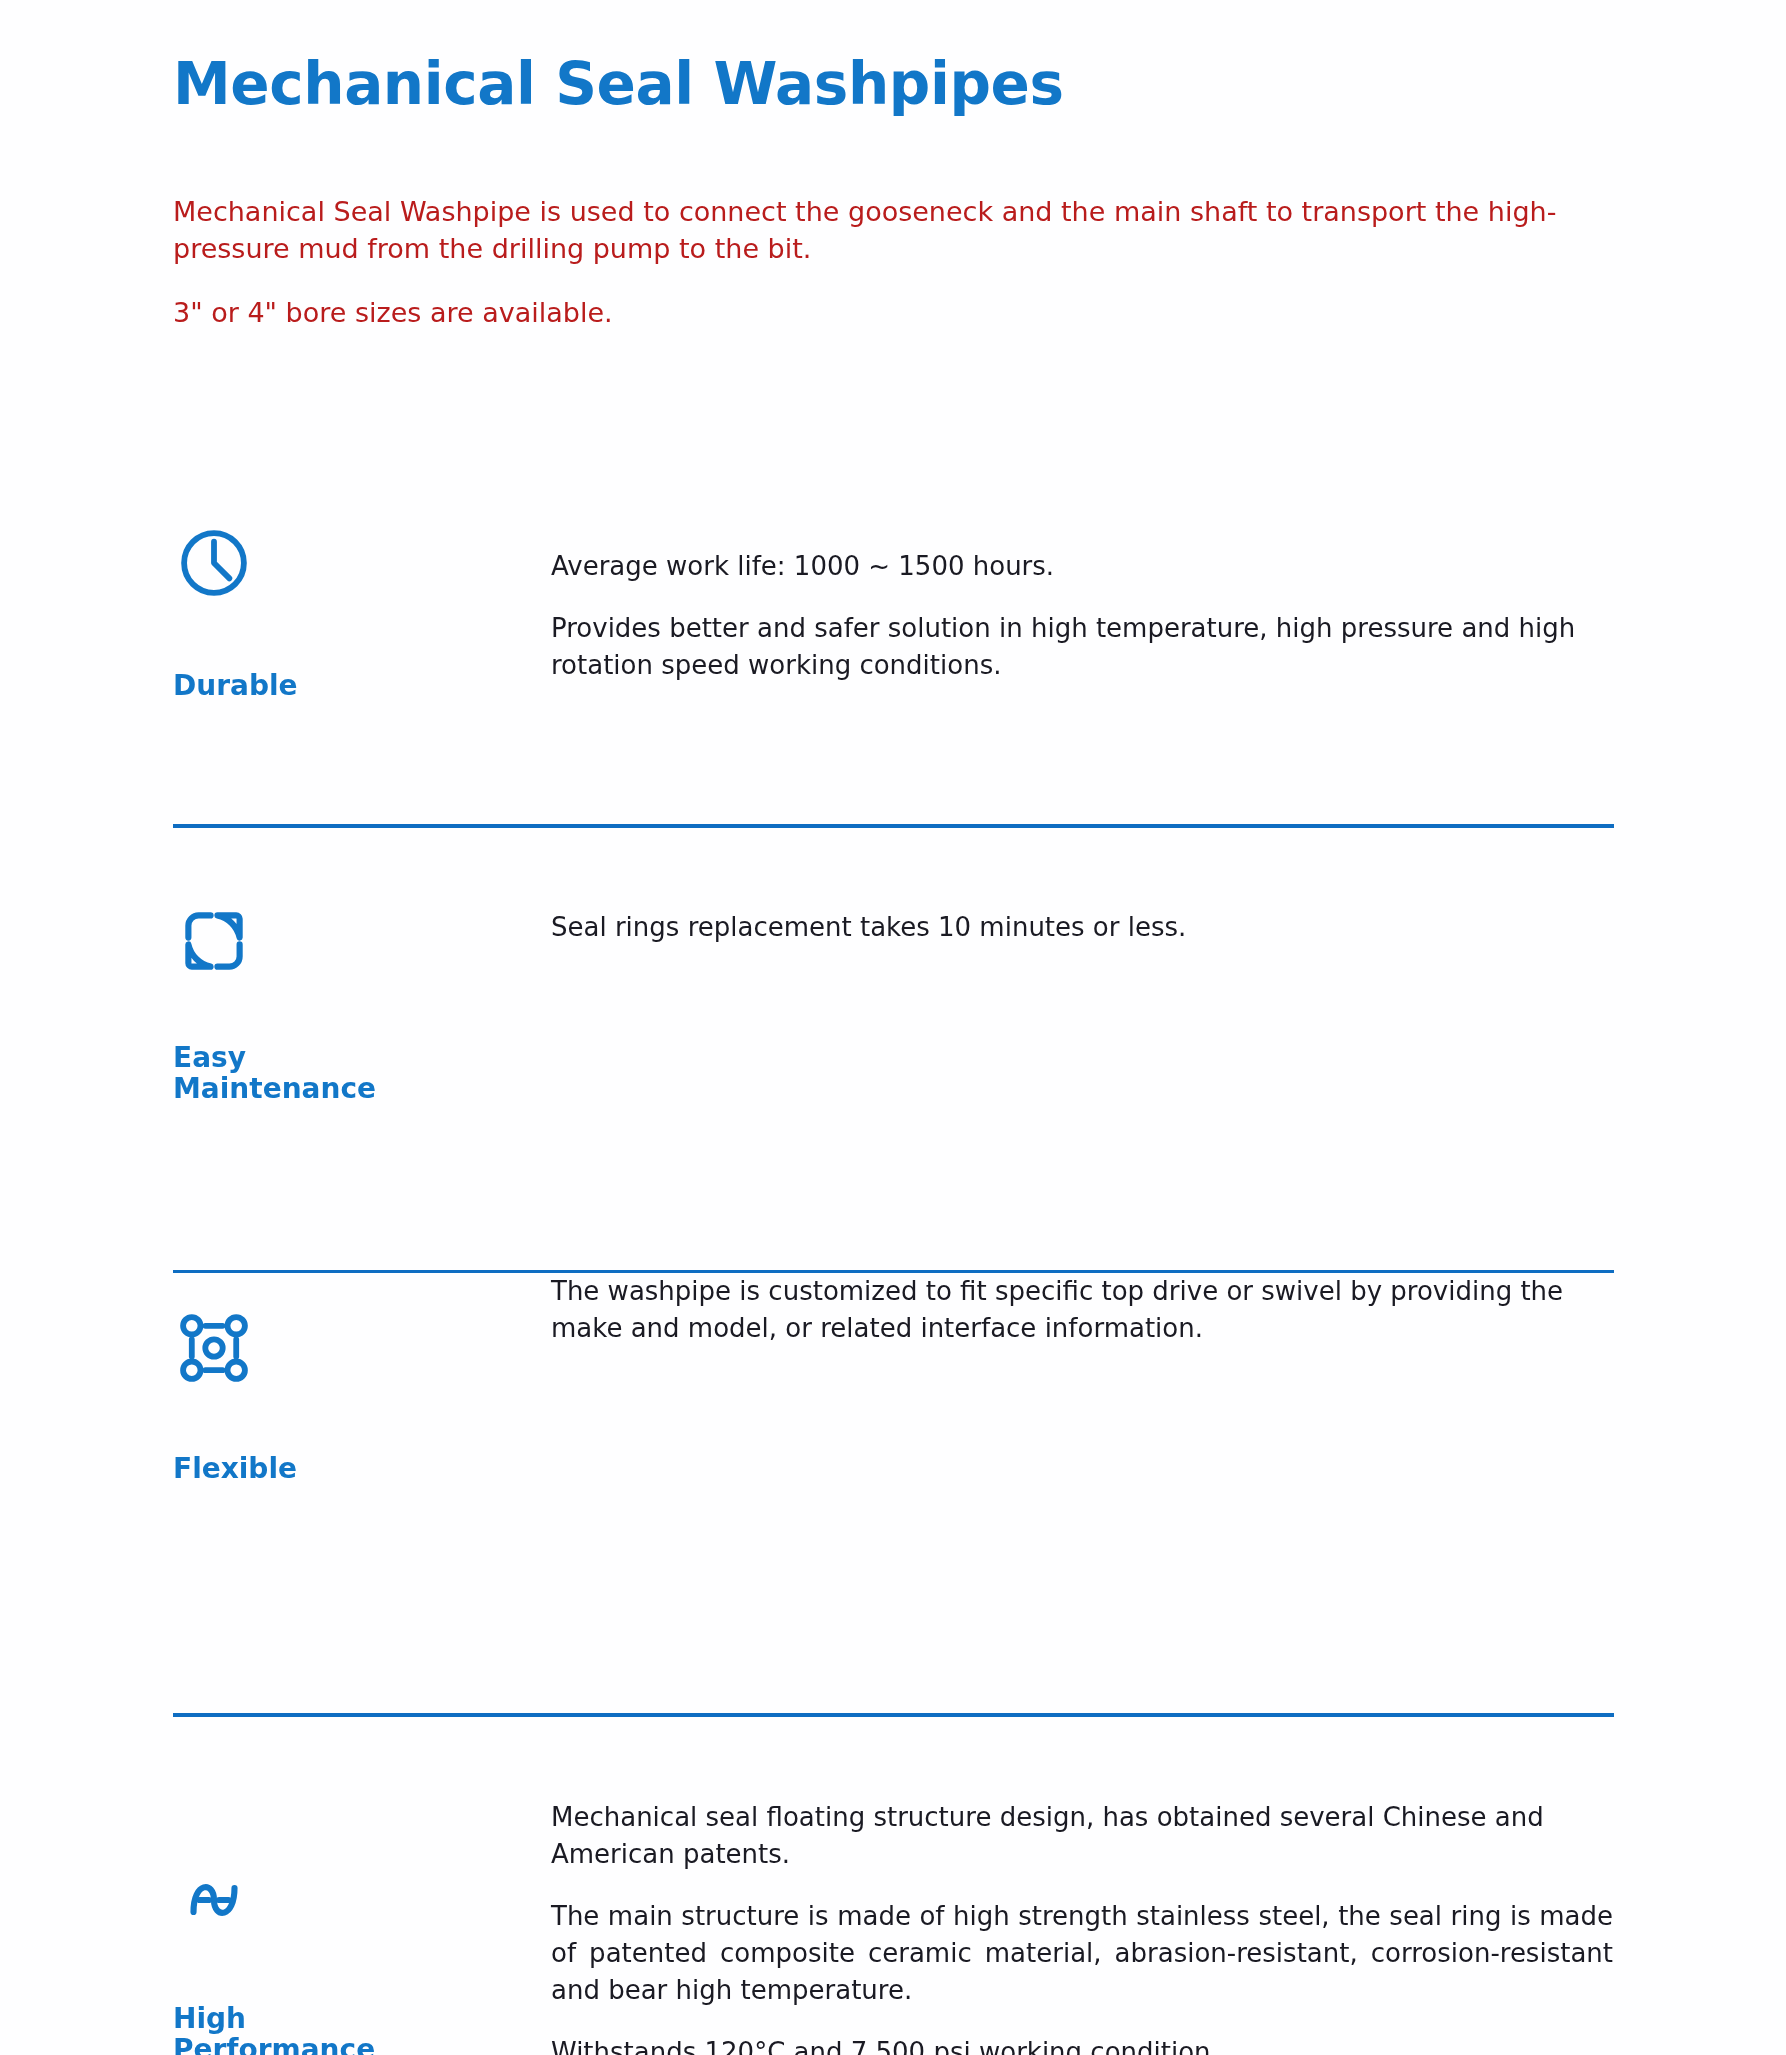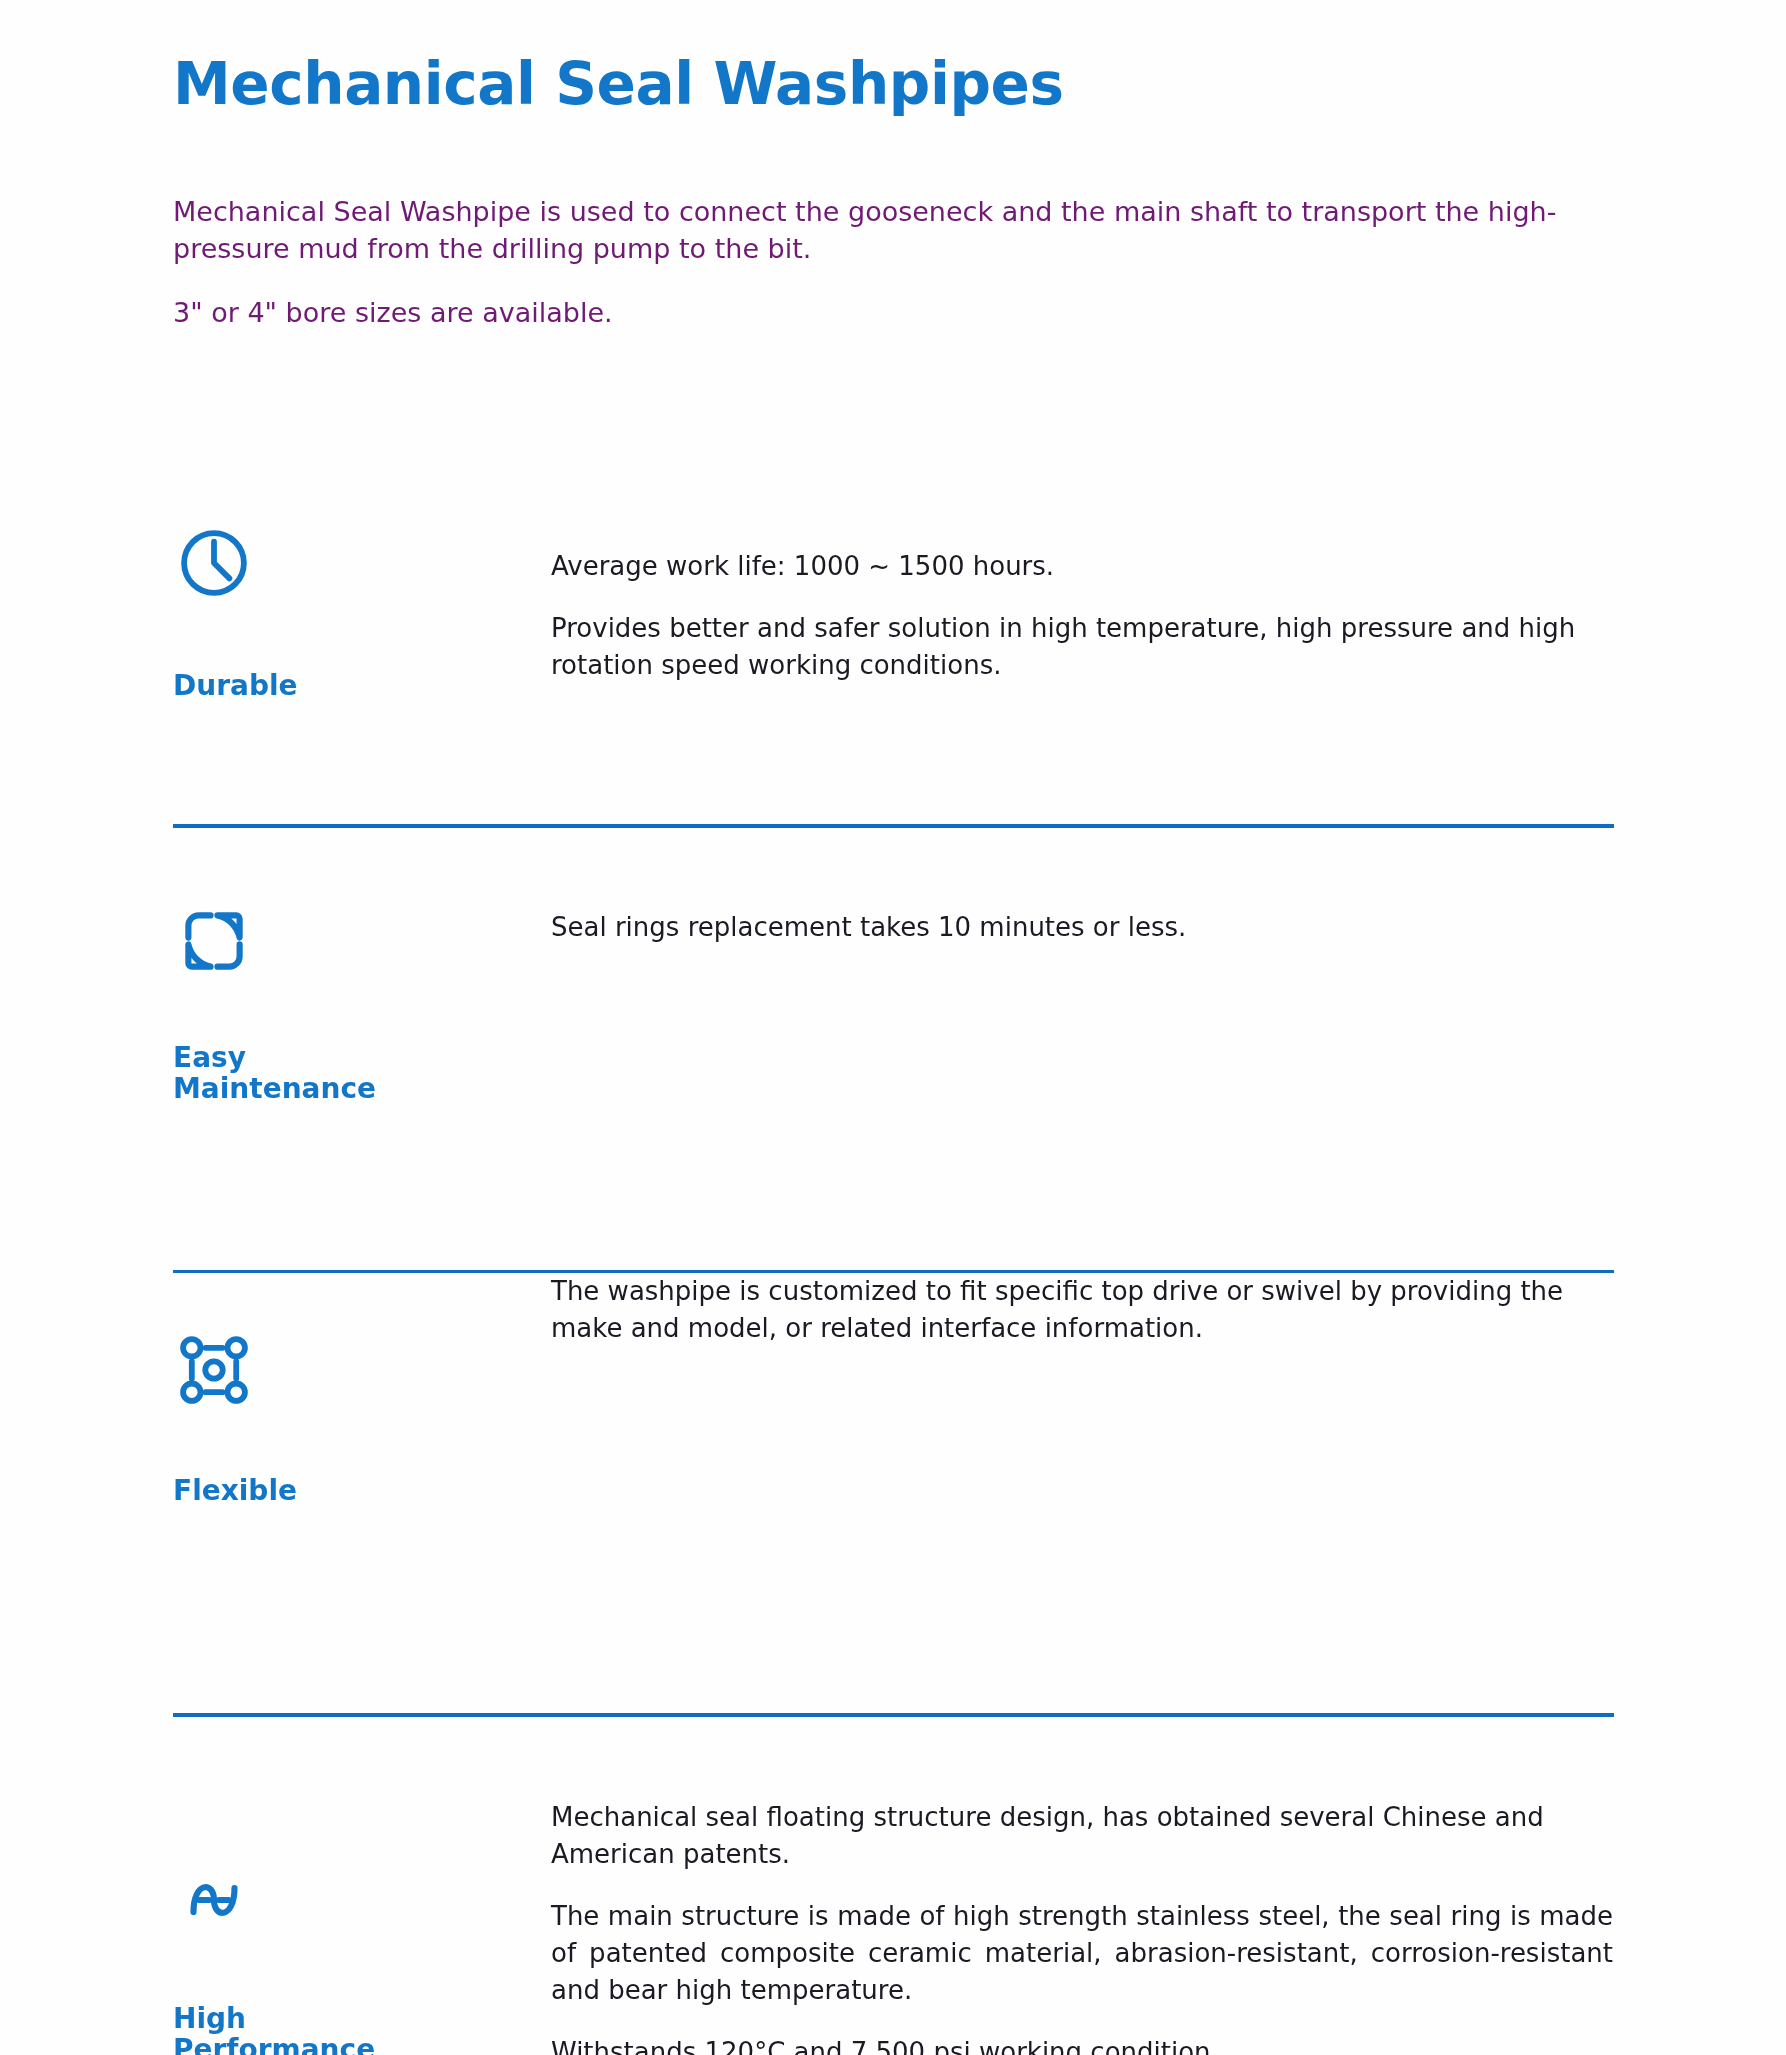--- a/index.html
+++ b/index.html
@@ -44,21 +44,21 @@
   .intro {
     position: absolute;
     left: 173px;
     top: 193px;
     width: 1480px;
   }
   .intro p {
     margin: 0 0 26px 0;
     font-size: 27px;
     line-height: 1.38;
-    color: #701a75;
+    color: #b91c1c;
     font-family: "DejaVu Sans", sans-serif;
     font-weight: 400;
   }
   .intro p:last-child { margin-bottom: 0; }
 
   
   .features {
     position: absolute;
     left: 0;
     top: 510px;
@@ -127,21 +127,21 @@
   
   .sec-durable       { height: 284px; }
   .sec-durable .feature-left  { padding-top: 11.5px; }
   .sec-durable .feature-right { padding-top: 38px; }
 
   .sec-easy          { height: 413px; }
   .sec-easy .feature-left  { padding-top: 72px; }
   .sec-easy .feature-right { padding-top: 81px; }
 
   .sec-flexible      { height: 411px; }
-  .sec-flexible .feature-left  { padding-top: 56px; }
+  .sec-flexible .feature-left  { padding-top: 34px; }
   .sec-flexible .feature-right { }
 
   .sec-high          { height: 448px; }
   .sec-high .feature-left  { padding-top: 142px; }
   .sec-high .feature-right { padding-top: 82px; }
 
   .gap-1 { height: 30px; }
   .gap-2 { height: 29px; }
   .gap-3 { height: 29px; }
 

